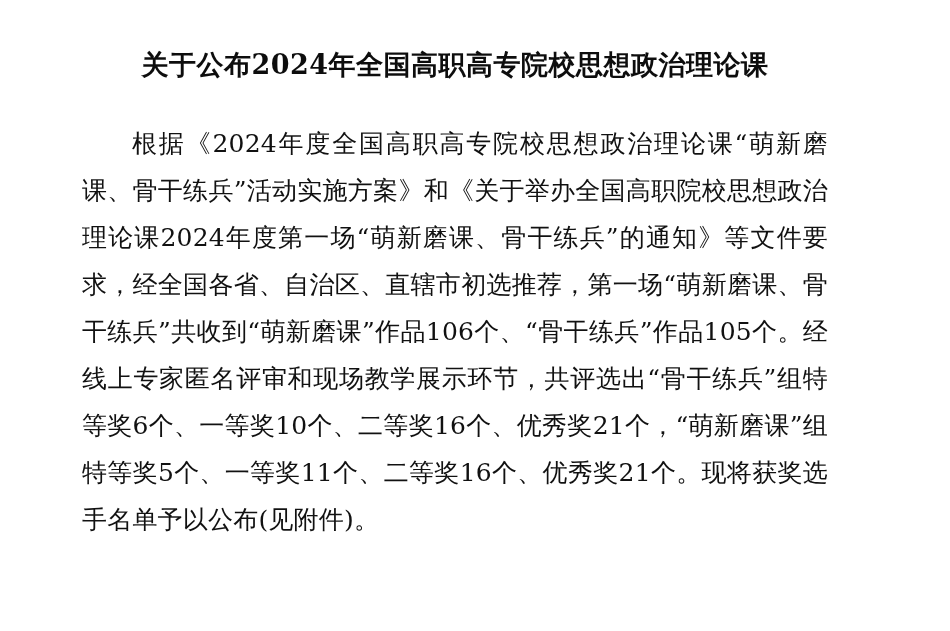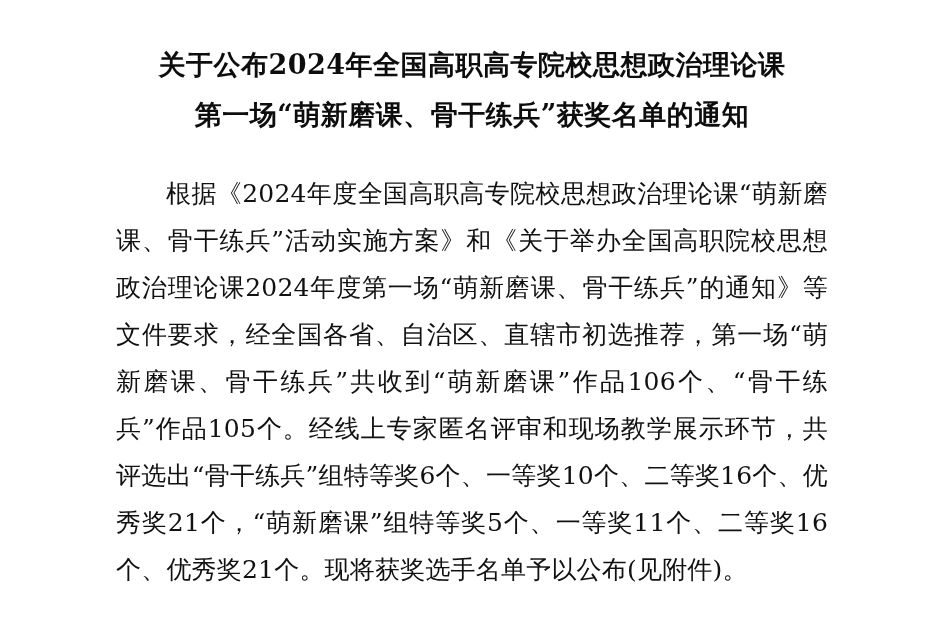--- a/index.html
+++ b/index.html
@@ -11,21 +11,21 @@
     width: 950px;
     height: 631px;
     overflow: hidden;
     font-family: "DejaVu Serif", "Liberation Serif", serif;
     color: #111111;
   }
   .page {
     width: 950px;
     height: 631px;
     box-sizing: border-box;
-    padding: 40px 122px 0 116px;
+    padding: 40px 122px 0 82px;
     background: #ffffff;
     position: relative;
   }
   .doc-title {
     text-align: center;
     font-weight: bold;
     font-size: 27px;
     line-height: 50px;
     letter-spacing: 0.5px;
     color: #0d0d0d;
@@ -53,21 +53,20 @@
     text-justify: inter-ideograph;
   }
 </style>
 </head>
 <body>
 
 <div class="page">
 
   <h1 class="doc-title">
     <span class="line">关于公布2024年全国高职高专院校思想政治理论课</span>
-    <span class="line">第一场“萌新磨课、骨干练兵”获奖名单的通知</span>
   </h1>
 
   <div class="title-spacer"></div>
 
   <div class="body-text">
     <p class="para">根据《2024年度全国高职高专院校思想政治理论课“萌新磨课、骨干练兵”活动实施方案》和《关于举办全国高职院校思想政治理论课2024年度第一场“萌新磨课、骨干练兵”的通知》等文件要求，经全国各省、自治区、直辖市初选推荐，第一场“萌新磨课、骨干练兵”共收到“萌新磨课”作品106个、“骨干练兵”作品105个。经线上专家匿名评审和现场教学展示环节，共评选出“骨干练兵”组特等奖6个、一等奖10个、二等奖16个、优秀奖21个，“萌新磨课”组特等奖5个、一等奖11个、二等奖16个、优秀奖21个。现将获奖选手名单予以公布(见附件)。</p>
 
   </div>
 
 </div>

